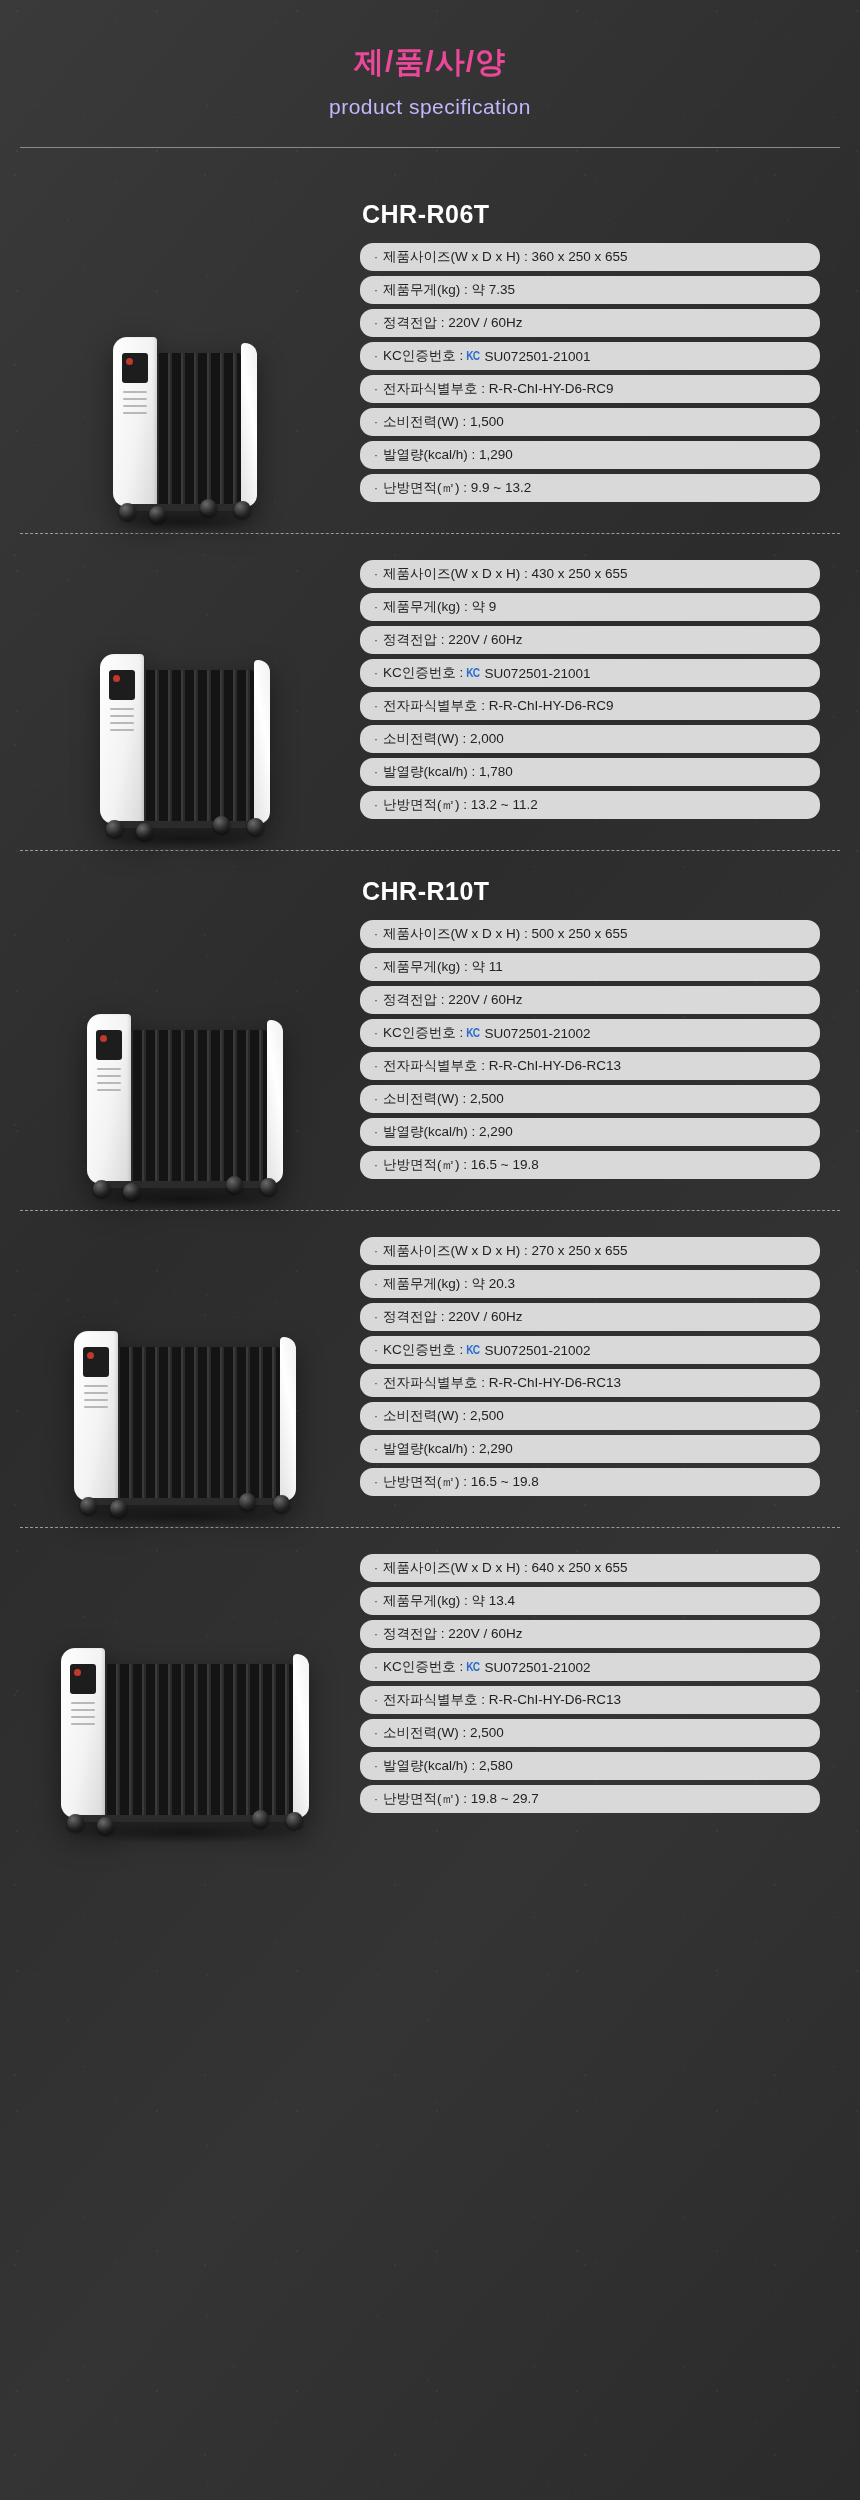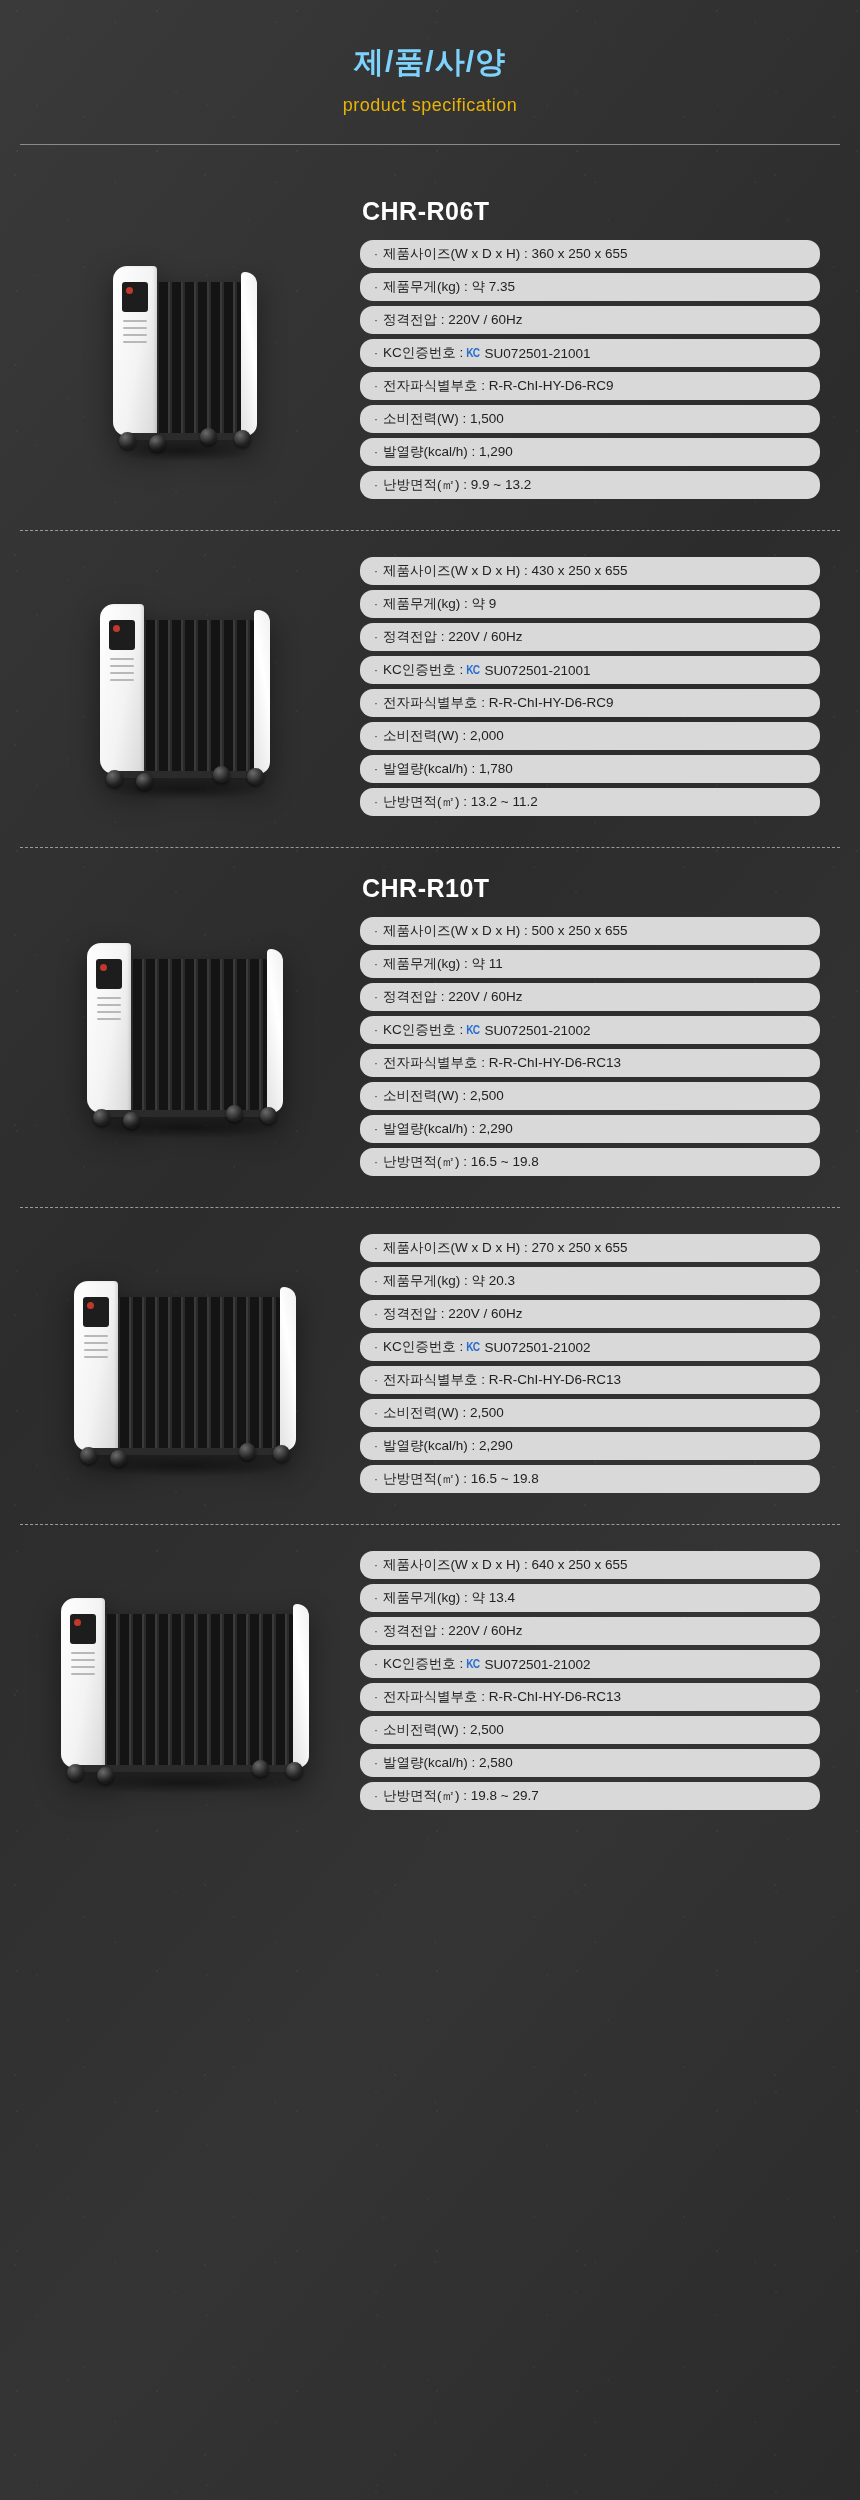--- a/index.html
+++ b/index.html
@@ -39,41 +39,41 @@
 
   
   .header {
     padding: 42px 0 26px 0;
     text-align: center;
   }
   .title-ko {
     font-size: 30px;
     font-weight: bold;
     letter-spacing: 1px;
-    color: #7dd3fc;
+    color: #ec4899;
     margin: 0 0 12px 0;
   }
   .title-en {
-    font-size: 18px;
-    color: #eab308;
+    font-size: 21px;
+    color: #c4b5fd;
     letter-spacing: 0.5px;
     margin: 0;
     font-weight: normal;
   }
   .header-rule {
     width: 820px;
     height: 1px;
     background: #8a8a8a;
     margin: 28px auto 0 auto;
   }
 
   
   .product {
     display: flex;
-    align-items: center;
+    align-items: flex-end;
     width: 820px;
     margin: 0 auto;
     padding: 26px 0 26px 0;
   }
   .product-image {
     width: 330px;
     flex: 0 0 330px;
     display: flex;
     align-items: center;
     justify-content: center;

